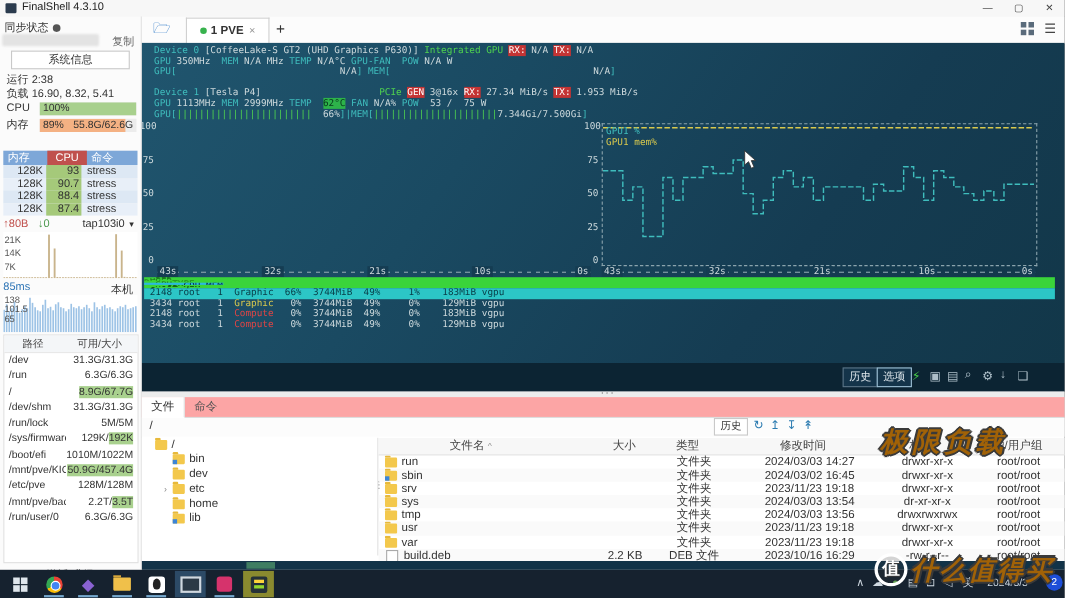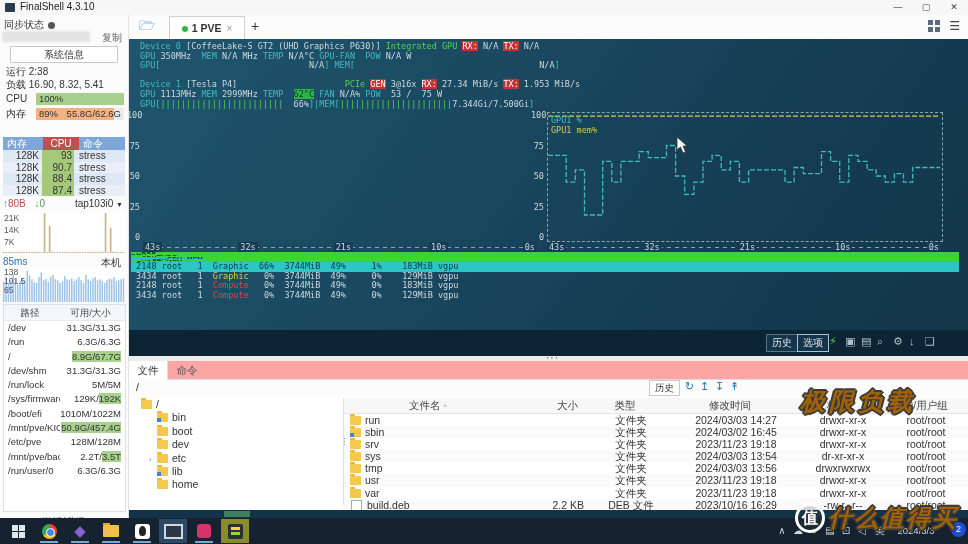--- a/index.html
+++ b/index.html
@@ -525,25 +525,24 @@
       <div id="ftab-cmd" class="ftab">命令</div>
     </div>
     <div id="fpath-row">
       <span id="fpath">/</span>
       <span id="fhist-btn">历史</span>
       <span id="ftools"><span class="ftool" style="left: 556px;">↻</span><span class="ftool" style="left: 571px;">↥</span><span class="ftool" style="left: 586px;">↧</span><span class="ftool" style="left: 601px;">↟</span></span>
     </div>
     <div id="ftree">
         <div class="titem" style="padding-left: 4px;"><span class="expander"> </span><span class="fold"></span><span class="nm">/</span></div>
         <div class="titem" style="padding-left: 20px;"><span class="expander"> </span><span class="fold link"></span><span class="nm">bin</span></div>
-        <div class="titem" style="padding-left: 20px;"><span class="expander"> </span><span class="fold"></span><span class="nm">boot</span></div>
         <div class="titem" style="padding-left: 20px;"><span class="expander"> </span><span class="fold"></span><span class="nm">dev</span></div>
         <div class="titem" style="padding-left: 20px;"><span class="expander">›</span><span class="fold"></span><span class="nm">etc</span></div>
+        <div class="titem" style="padding-left: 20px;"><span class="expander"> </span><span class="fold"></span><span class="nm">home</span></div>
         <div class="titem" style="padding-left: 20px;"><span class="expander"> </span><span class="fold link"></span><span class="nm">lib</span></div>
-        <div class="titem" style="padding-left: 20px;"><span class="expander"> </span><span class="fold"></span><span class="nm">home</span></div>
       </div>
     <div id="tree-split">⋮</div>
     <div id="ftable">
       <div class="fth">
         <span class="fc-name"><span>文件名</span> <span class="sort-caret">^</span></span>
         <span class="fc-size">大小</span>
         <span class="fc-type">类型</span>
         <span class="fc-date">修改时间</span>
         <span class="fc-perm">权限</span>
         <span class="fc-owner">用户/用户组</span>

